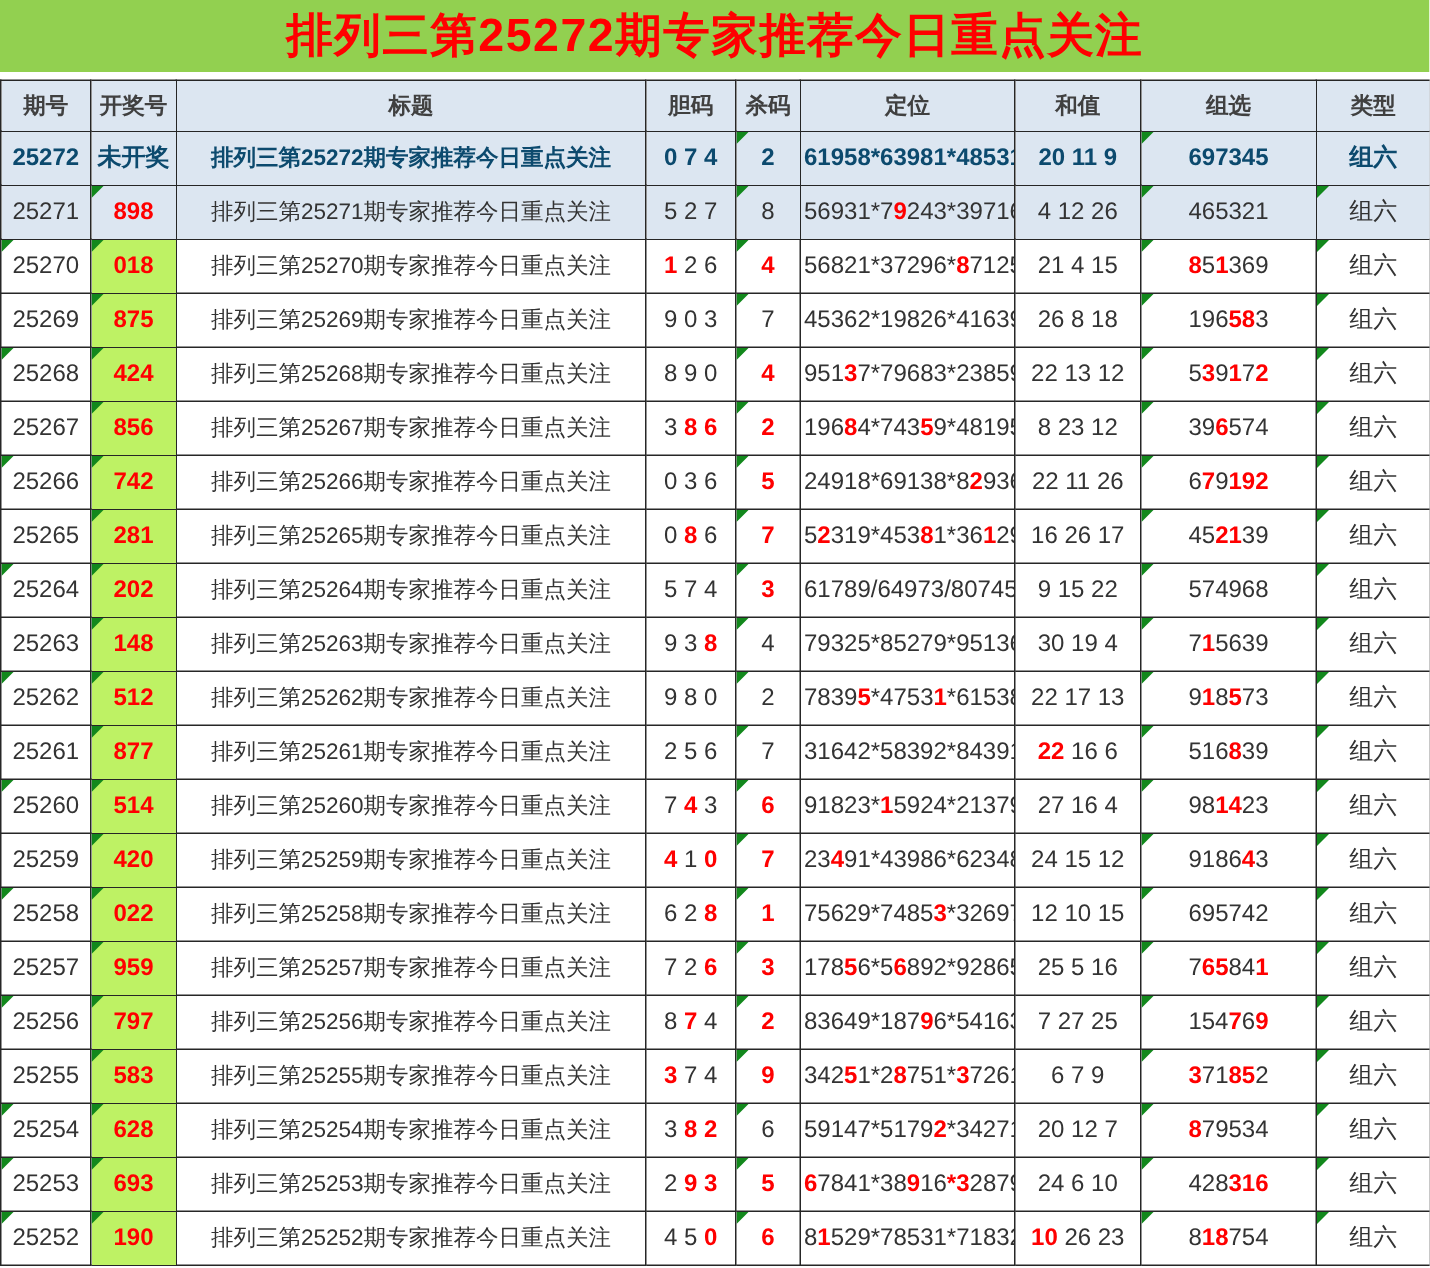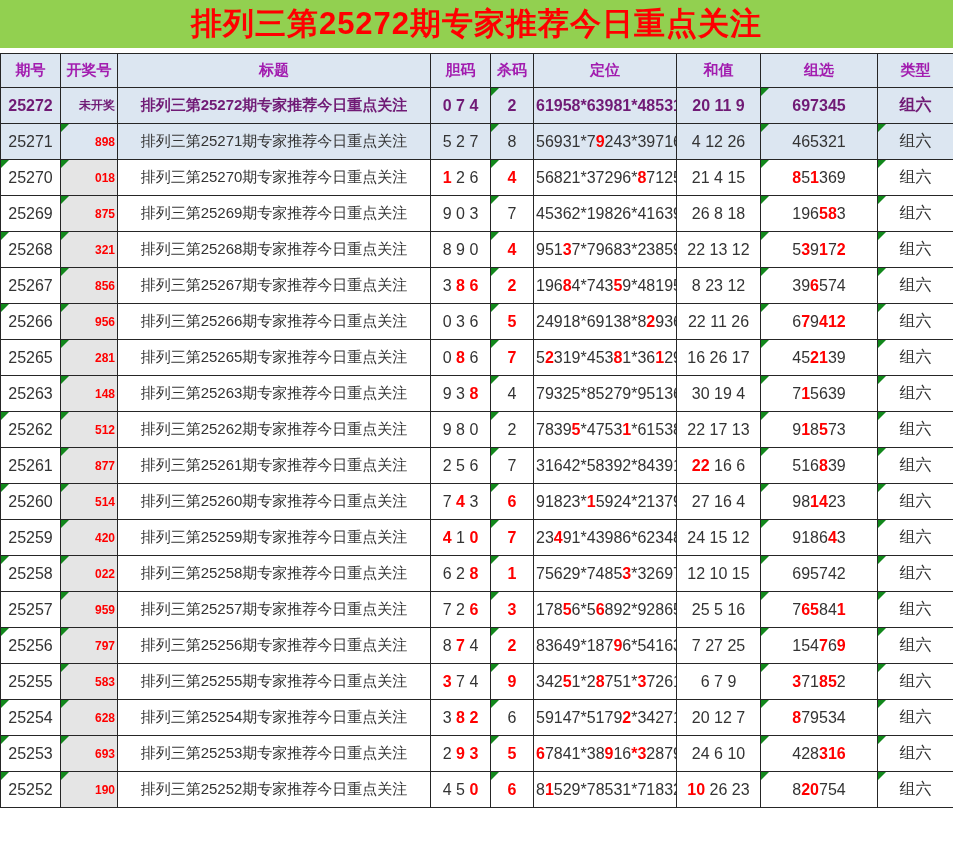--- a/index.html
+++ b/index.html
@@ -12,28 +12,28 @@
   }
   .gap { height:5px; background:#ffffff; }
   table { border-collapse:collapse; table-layout:fixed; width:953px; }
   td {
     border:1px solid #262626; height:35px; padding:0 2px;
     text-align:center; vertical-align:middle;
     font-size:16px; color:#333333; position:relative;
     white-space:nowrap; overflow:hidden;
   }
   tr.hdr td {
-    background:#dce6f1; color:#a21caf; font-weight:bold;
+    background:#dce6f1; color:#404040; font-weight:bold;
     font-size:15px; height:33px;
   }
   tr.blue td { background:#dce6f1; }
-  tr.hot td { color:#701a75; font-weight:bold; }
-  td.peach { background:#e5e5e5; }
+  tr.hot td { color:#0c4a6e; font-weight:bold; }
+  td.peach { background:#bef264; }
   td.heading-cell { font-size:15px; }
-  td.draw-cell { font-size:12px;text-align:right; }
+  td.draw-cell { font-size:16px; }
   .red { color:#ff0000; font-weight:bold; }
   .corner {
     position:absolute; top:0; left:0; width:0; height:0;
     border-style:solid; border-width:8px 8px 0 0;
     border-color:#12881c transparent transparent transparent;
   }
 </style>
 </head>
 <body>
 
@@ -103,21 +103,21 @@
         <td class="heading-cell">排列三第25269期专家推荐今日重点关注</td>
         <td class="dan-cell">9 0 3</td>
         <td class="kill-cell"><span class="corner"></span>7</td>
         <td class="pos-cell">45362*19826*41639</td>
         <td class="sum-cell">26 8 18</td>
         <td class="group-cell"><span class="corner"></span>196<span class="red">58</span>3</td>
         <td class="type-cell"><span class="corner"></span>组六</td>
       </tr>
       <tr>
         <td class="issue-cell"><span class="corner"></span>25268</td>
-        <td class="draw-cell peach"><span class="corner"></span><span class="red">321</span></td>
+        <td class="draw-cell peach"><span class="corner"></span><span class="red">424</span></td>
         <td class="heading-cell">排列三第25268期专家推荐今日重点关注</td>
         <td class="dan-cell">8 9 0</td>
         <td class="kill-cell"><span class="corner"></span><span class="red">4</span></td>
         <td class="pos-cell">951<span class="red">3</span>7*79683*23859</td>
         <td class="sum-cell">22 13 12</td>
         <td class="group-cell"><span class="corner"></span>5<span class="red">3</span>9<span class="red">1</span>7<span class="red">2</span></td>
         <td class="type-cell"><span class="corner"></span>组六</td>
       </tr>
       <tr>
         <td class="issue-cell">25267</td>
@@ -125,41 +125,52 @@
         <td class="heading-cell">排列三第25267期专家推荐今日重点关注</td>
         <td class="dan-cell">3 <span class="red">8</span> <span class="red">6</span></td>
         <td class="kill-cell"><span class="corner"></span><span class="red">2</span></td>
         <td class="pos-cell">196<span class="red">8</span>4*743<span class="red">5</span>9*48195</td>
         <td class="sum-cell">8 23 12</td>
         <td class="group-cell"><span class="corner"></span>39<span class="red">6</span>574</td>
         <td class="type-cell"><span class="corner"></span>组六</td>
       </tr>
       <tr>
         <td class="issue-cell"><span class="corner"></span>25266</td>
-        <td class="draw-cell peach"><span class="corner"></span><span class="red">956</span></td>
+        <td class="draw-cell peach"><span class="corner"></span><span class="red">742</span></td>
         <td class="heading-cell">排列三第25266期专家推荐今日重点关注</td>
         <td class="dan-cell">0 3 6</td>
         <td class="kill-cell"><span class="corner"></span><span class="red">5</span></td>
         <td class="pos-cell">24918*69138*8<span class="red">2</span>936</td>
         <td class="sum-cell">22 11 26</td>
-        <td class="group-cell"><span class="corner"></span>6<span class="red">7</span>9<span class="red">412</span></td>
+        <td class="group-cell"><span class="corner"></span>6<span class="red">7</span>9<span class="red">192</span></td>
         <td class="type-cell"><span class="corner"></span>组六</td>
       </tr>
       <tr>
         <td class="issue-cell">25265</td>
         <td class="draw-cell peach"><span class="corner"></span><span class="red">281</span></td>
         <td class="heading-cell">排列三第25265期专家推荐今日重点关注</td>
         <td class="dan-cell">0 <span class="red">8</span> 6</td>
         <td class="kill-cell"><span class="corner"></span><span class="red">7</span></td>
         <td class="pos-cell">5<span class="red">2</span>319*453<span class="red">8</span>1*36<span class="red">1</span>29</td>
         <td class="sum-cell">16 26 17</td>
         <td class="group-cell"><span class="corner"></span>45<span class="red">21</span>39</td>
         <td class="type-cell"><span class="corner"></span>组六</td>
       </tr>
       <tr>
+        <td class="issue-cell"><span class="corner"></span>25264</td>
+        <td class="draw-cell peach"><span class="corner"></span><span class="red">202</span></td>
+        <td class="heading-cell">排列三第25264期专家推荐今日重点关注</td>
+        <td class="dan-cell">5 7 4</td>
+        <td class="kill-cell"><span class="corner"></span><span class="red">3</span></td>
+        <td class="pos-cell">61789/64973/80745</td>
+        <td class="sum-cell">9 15 22</td>
+        <td class="group-cell"><span class="corner"></span>574968</td>
+        <td class="type-cell"><span class="corner"></span>组六</td>
+      </tr>
+      <tr>
         <td class="issue-cell">25263</td>
         <td class="draw-cell peach"><span class="corner"></span><span class="red">148</span></td>
         <td class="heading-cell">排列三第25263期专家推荐今日重点关注</td>
         <td class="dan-cell">9 3 <span class="red">8</span></td>
         <td class="kill-cell"><span class="corner"></span>4</td>
         <td class="pos-cell">79325*85279*95136</td>
         <td class="sum-cell">30 19 4</td>
         <td class="group-cell"><span class="corner"></span>7<span class="red">1</span>5639</td>
         <td class="type-cell"><span class="corner"></span>组六</td>
       </tr>
@@ -274,17 +285,17 @@
         <td class="type-cell"><span class="corner"></span>组六</td>
       </tr>
       <tr>
         <td class="issue-cell"><span class="corner"></span>25252</td>
         <td class="draw-cell peach"><span class="corner"></span><span class="red">190</span></td>
         <td class="heading-cell">排列三第25252期专家推荐今日重点关注</td>
         <td class="dan-cell">4 5 <span class="red">0</span></td>
         <td class="kill-cell"><span class="corner"></span><span class="red">6</span></td>
         <td class="pos-cell">8<span class="red">1</span>529*78531*71832</td>
         <td class="sum-cell"><span class="red">10</span> 26 23</td>
-        <td class="group-cell"><span class="corner"></span>8<span class="red">20</span>754</td>
+        <td class="group-cell"><span class="corner"></span>8<span class="red">18</span>754</td>
         <td class="type-cell"><span class="corner"></span>组六</td>
       </tr>
     </tbody>
 </table>
 
 </body></html>

